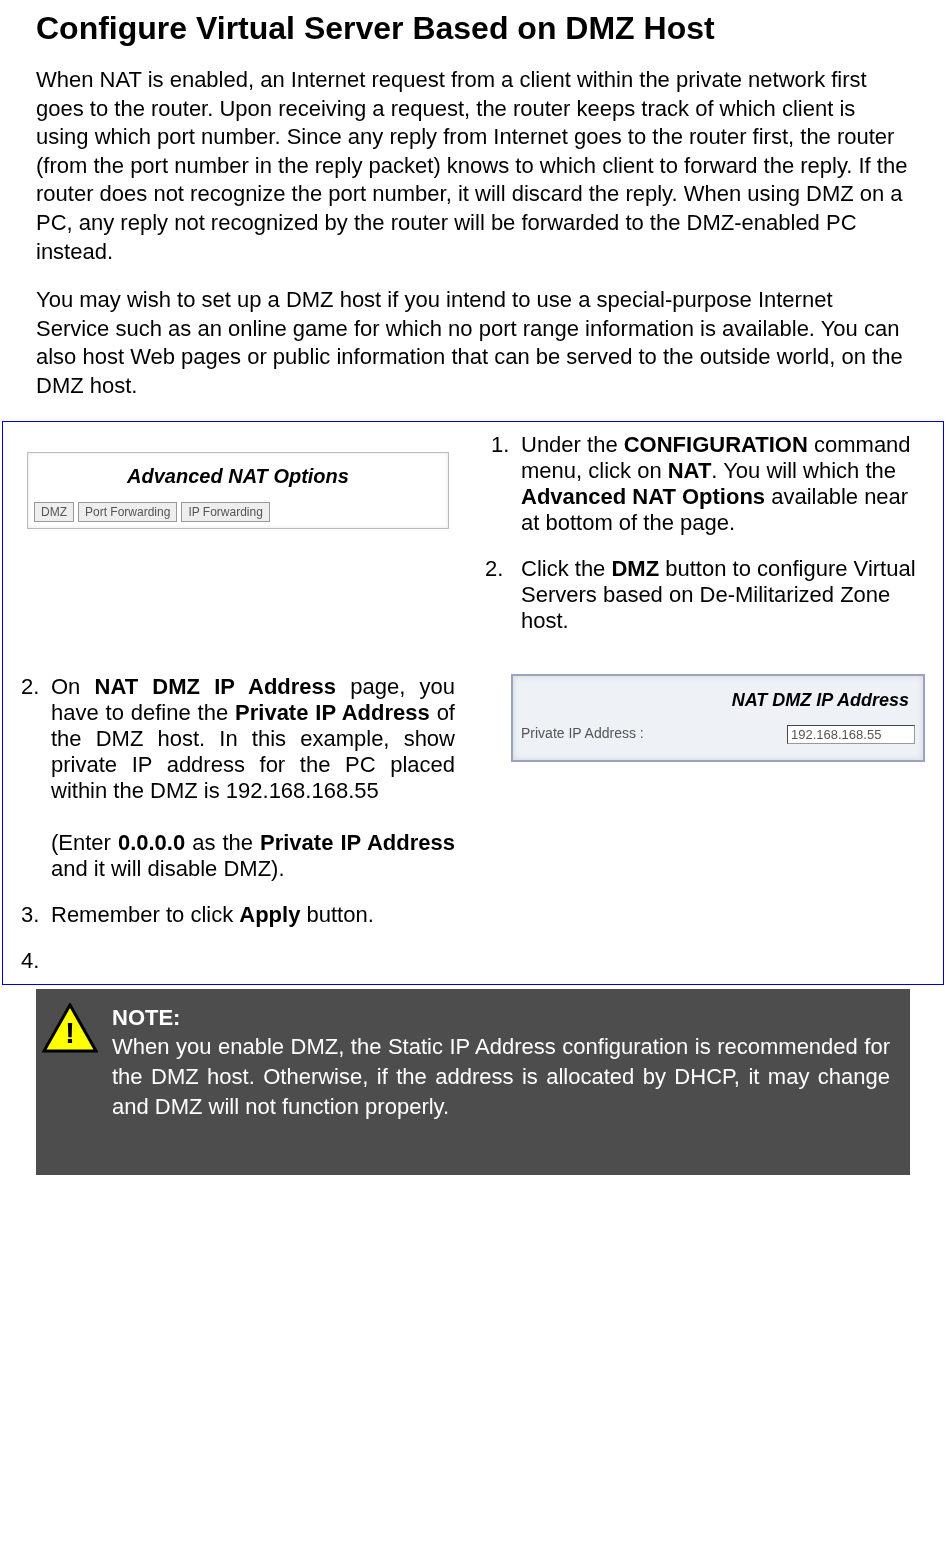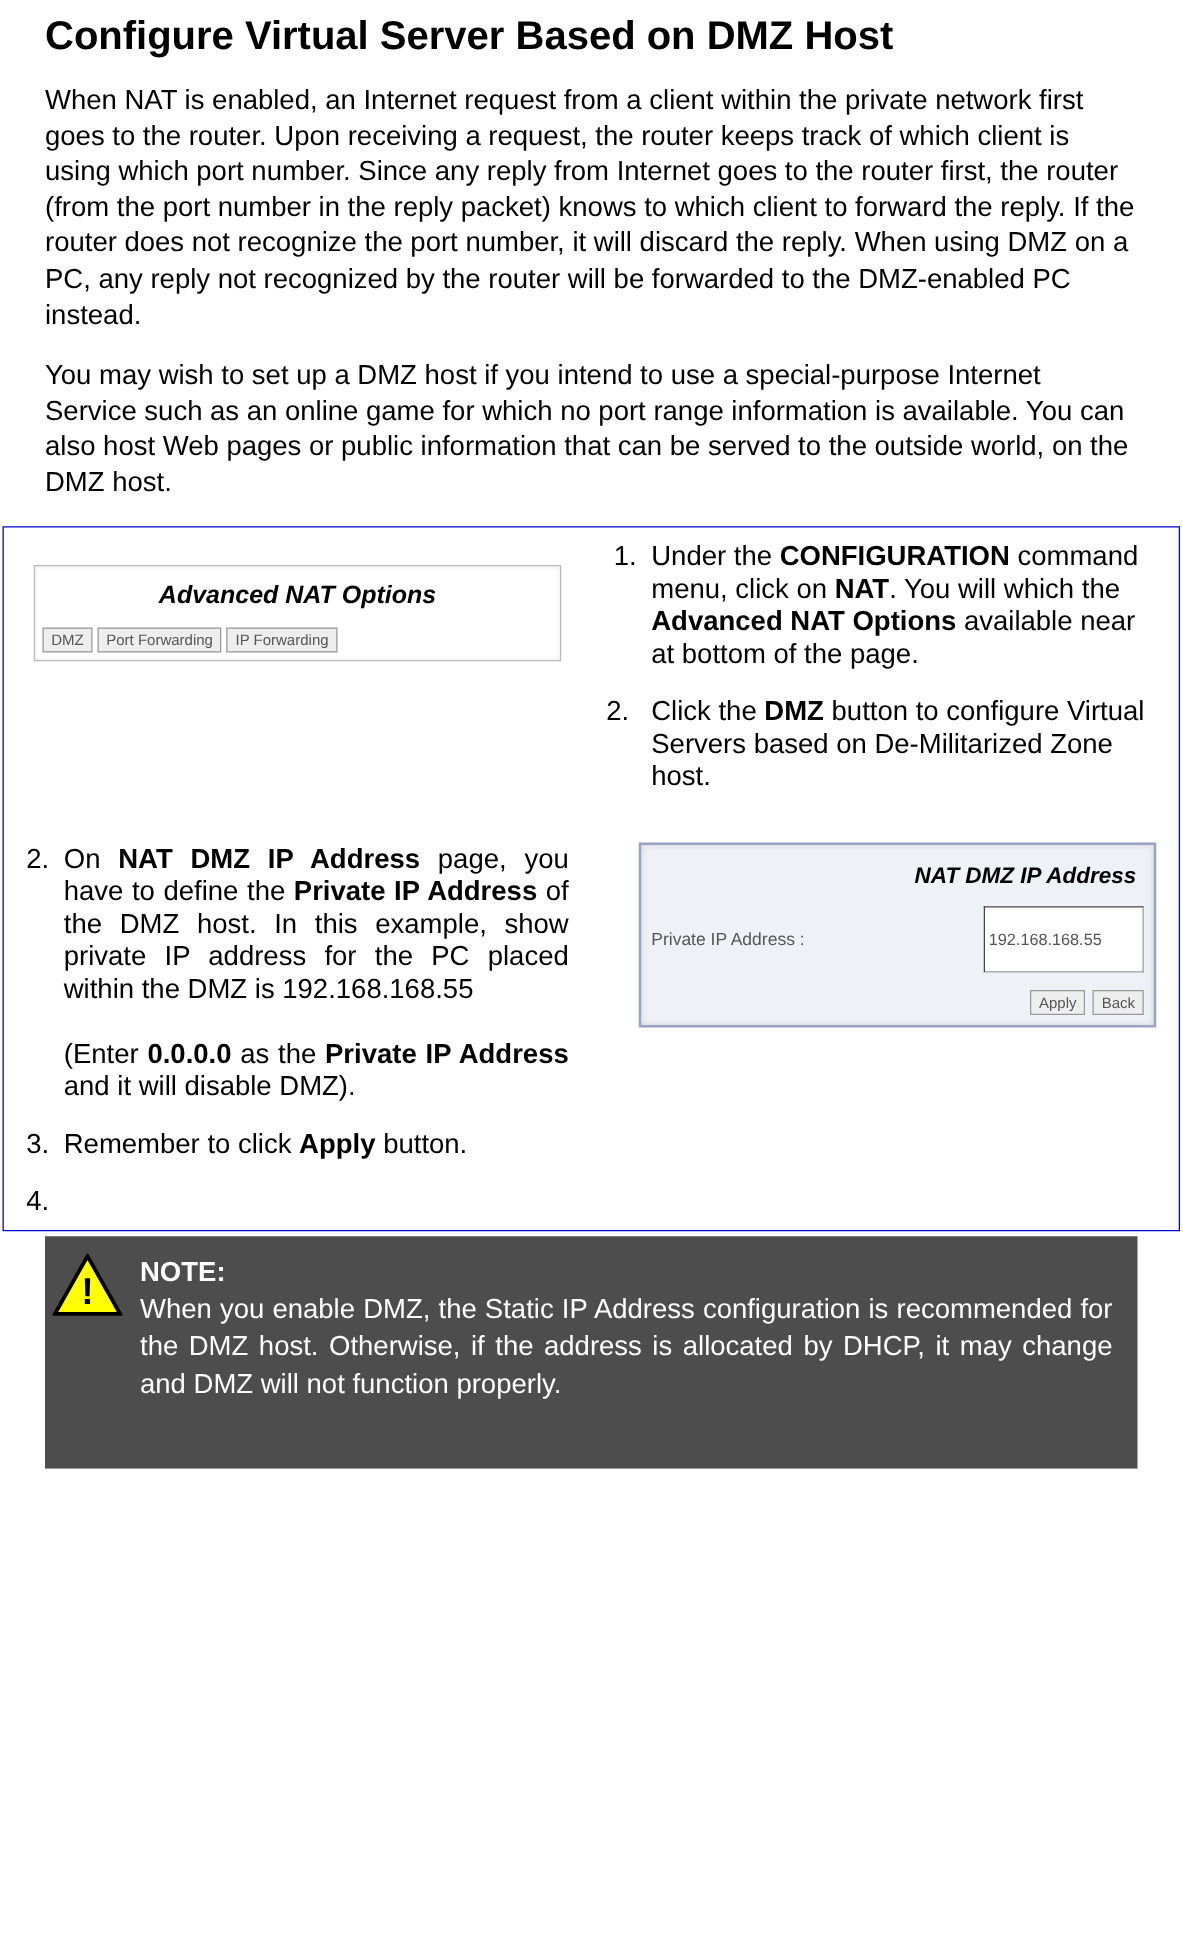--- a/index.html
+++ b/index.html
@@ -85,33 +85,32 @@
   }
   .dmz-title {
     text-align: right;
     font-weight: bold;
     font-style: italic;
     font-size: 18px;
     padding: 6px 6px 14px 6px;
   }
   .dmz-row {
     display: flex;
-    align-items: center;
     font-size: 14px;
     margin-bottom: 8px;
     gap: 28px;
   }
   .dmz-label {
     flex: 1;
     color: #555;
   }
   .dmz-input {
     width: 120px;
     font-size: 13px;
-    padding: 18px 3px;
+    padding: 1px 3px;
     border: 1px inset #999;
     background: #fff;
     color:#555;
     font-family: Arial, sans-serif;
   }
   .dmz-btns {
     text-align: right;
   }
   .note-box {
     margin: 4px 36px 0 36px;
@@ -189,24 +188,20 @@
     </div>
   </div>
 
   <div class="col">
     <div class="dmz-panel">
       <div class="dmz-title">NAT DMZ IP Address</div>
       <div class="dmz-row">
         <span class="dmz-label">Private IP Address :</span>
         <input class="dmz-input" value="192.168.168.55" style="">
       </div>
-      <div class="dmz-btns">
-        <button class="btn-small">Apply</button>
-        <button class="btn-small">Back</button>
-      </div>
     </div>
   </div>
 
 </div>
 
 <div class="note-box">
   <div class="alert-icon">
     <svg viewBox="0 0 56 50">
       <polygon points="28,2 54,48 2,48" fill="#ffff00" stroke="#000" stroke-width="3"></polygon>
       <text x="28" y="40" text-anchor="middle" font-size="30" font-family="Arial" font-weight="bold" fill="#000">!</text>

